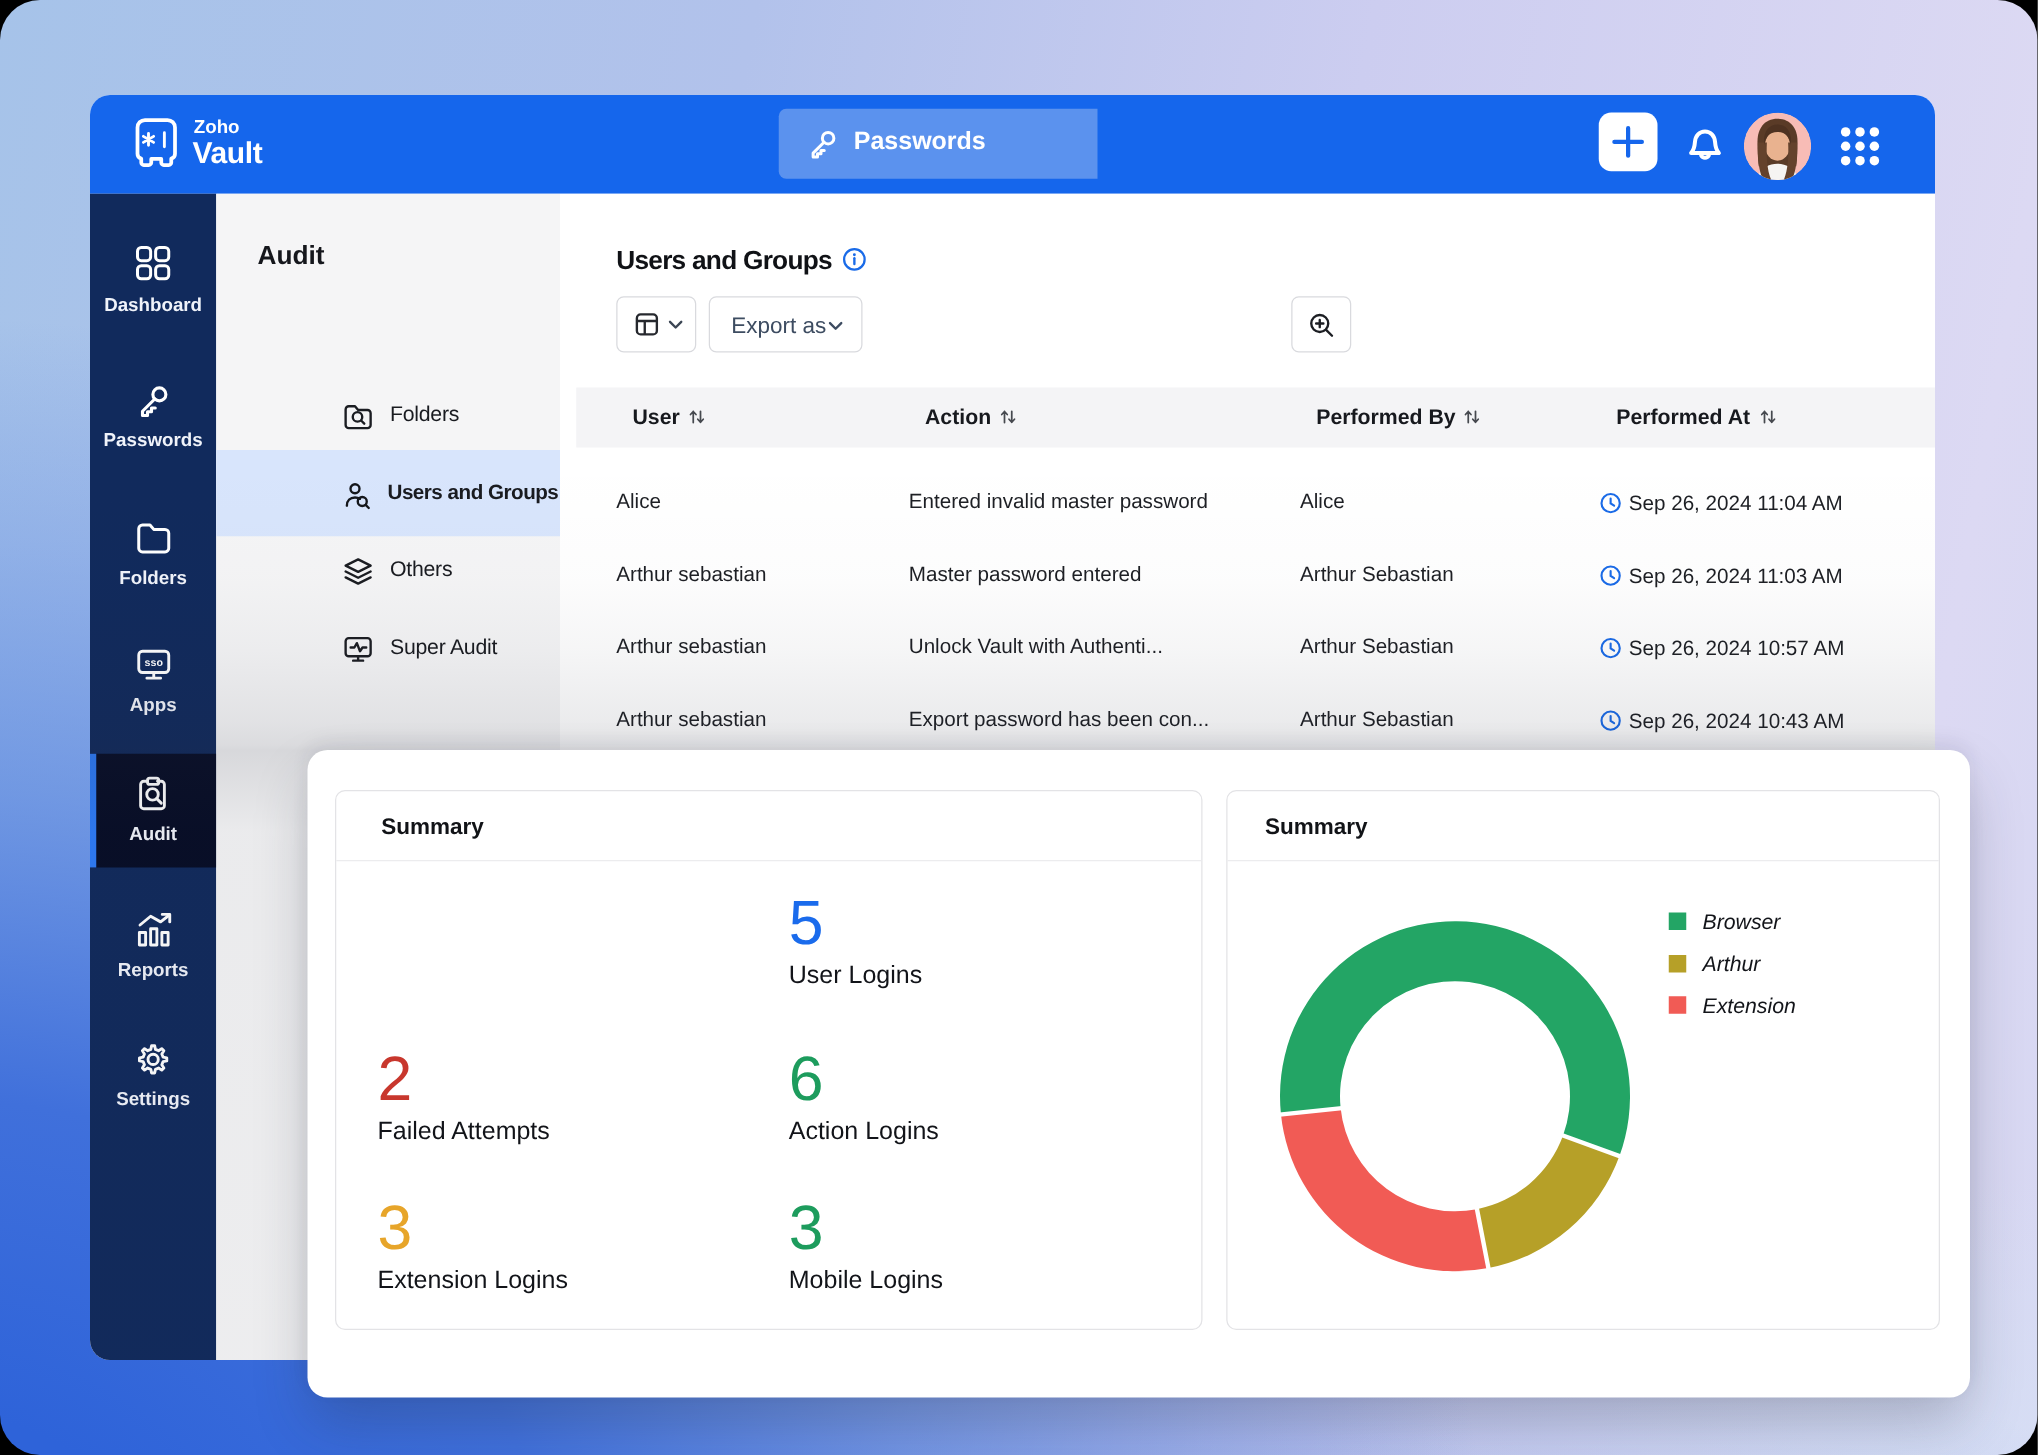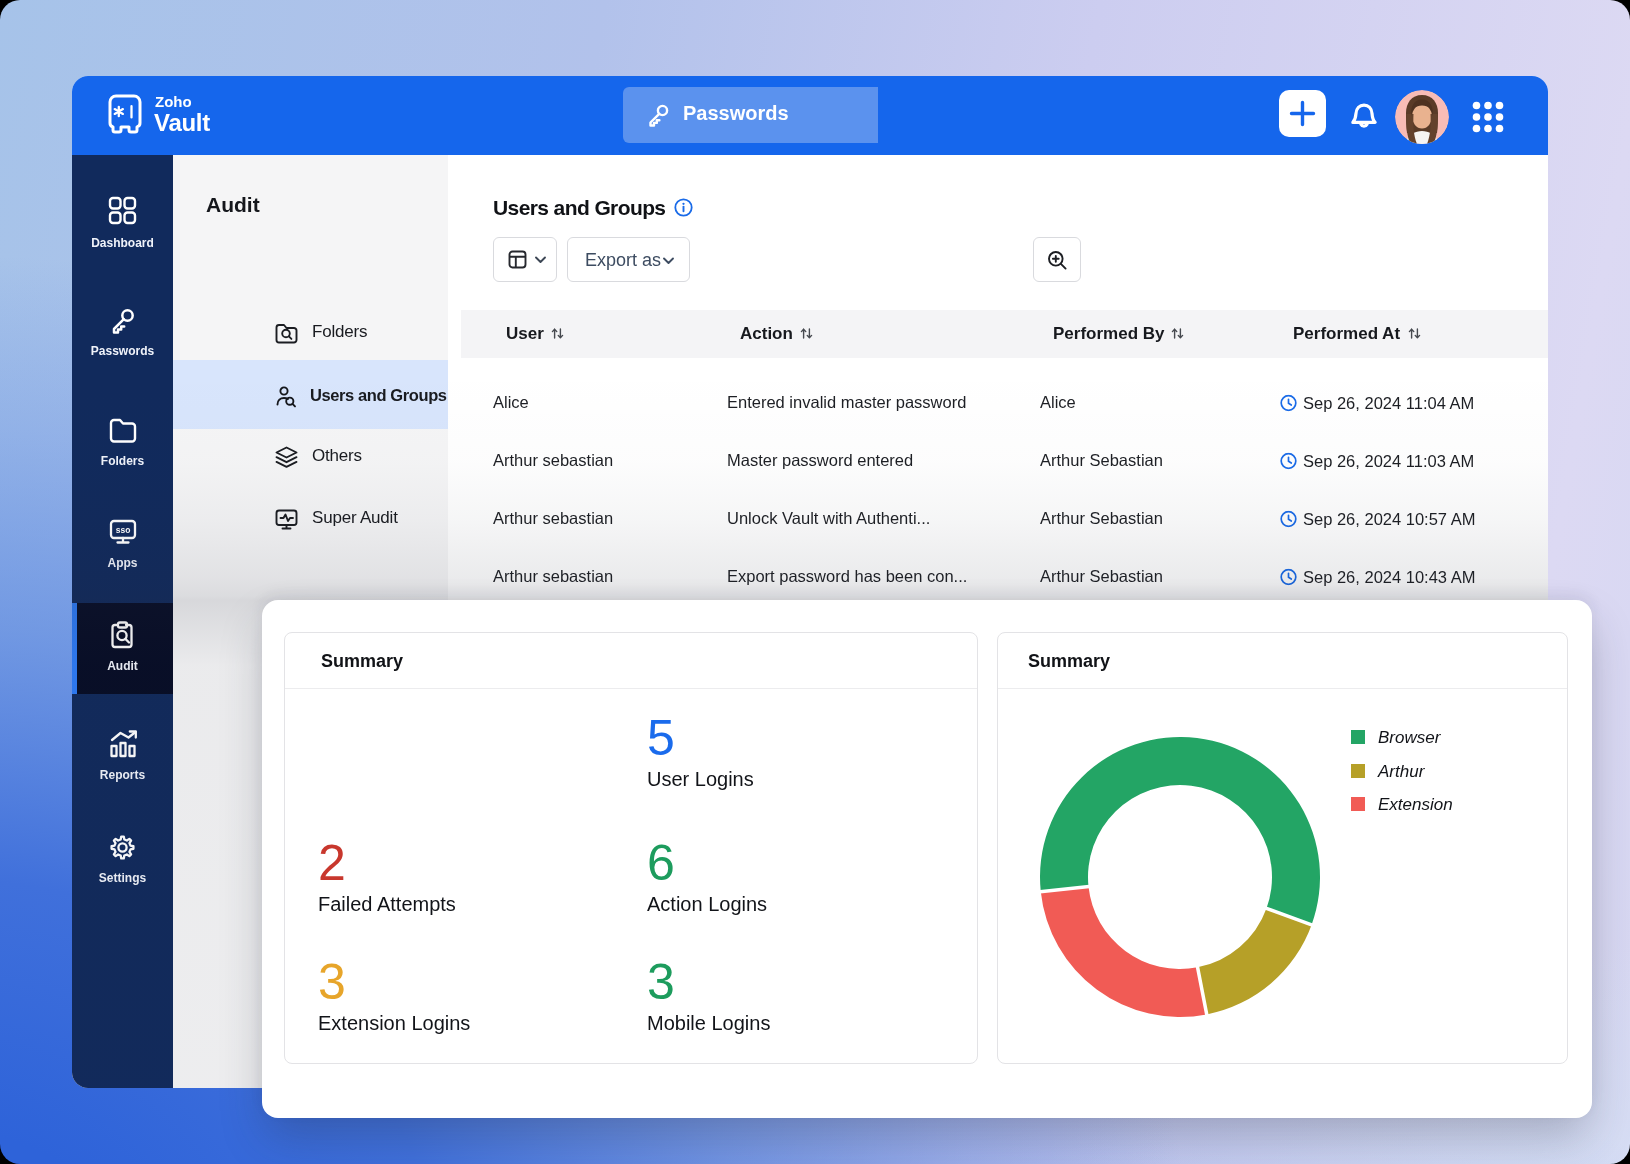--- a/index.html
+++ b/index.html
@@ -1,18 +1,18 @@
 <!DOCTYPE html>
 <html><head>
 <meta charset="utf-8">
 <style>
 * { margin:0; padding:0; box-sizing:border-box; }
 html,body { width:1630px; height:1164px; background:#000; overflow:hidden; }
 body { font-family:"Liberation Sans", sans-serif; }
-.wall { position:absolute; inset:0; border-radius:20px; overflow:hidden;
+.wall { position:absolute; inset:0; border-radius:32px; overflow:hidden;
   background:
     radial-gradient(1500px 1250px at -4% 112%, #2e63d9 14%, #4070db 34%, rgba(76,124,222,.6) 54%, rgba(88,132,226,.28) 70%, rgba(88,132,226,0) 84%),
     radial-gradient(1500px 420px at 42% 111%, rgba(118,148,230,.55), rgba(118,148,230,0) 72%),
     radial-gradient(800px 420px at 94% 103%, rgba(214,224,245,.9), rgba(214,224,245,0) 62%),
     linear-gradient(100deg, #a6c3e9 0%, #b2c2eb 33%, #cccdf0 60%, #dcd9f3 90%, #d6d7f2 100%);
 }
 .win { position:absolute; left:72px; top:76px; width:1476px; height:1012px;
   border-radius:16px; overflow:hidden; background:#fff; }
 
 .topbar { position:absolute; left:0; top:0; right:0; height:79px; background:#1566ec; }
@@ -26,21 +26,21 @@
   border-radius:0 6px 6px 0; color:#fff; }
 .searchbox span { position:absolute; left:32px; top:16px; font-size:20px; }
 .plusbtn { position:absolute; left:1207px; top:14px; width:47px; height:47px; background:#fff; border-radius:10px; }
 .bell { position:absolute; left:1271px; top:18px; }
 .avatar { position:absolute; left:1323px; top:14px; width:54px; height:54px; border-radius:50%; overflow:hidden; }
 .grid9 { position:absolute; left:1400px; top:25px; width:32px; height:32px; }
 
 .sidenav { position:absolute; left:0; top:79px; width:101px; bottom:0; background:#112a5c; }
 .navitem { position:absolute; left:0; width:101px; text-align:center; color:#e9edf6; }
 .navitem svg { display:block; margin:0 auto; }
-.navitem .lbl { display:block; margin-top:10px; font-size:12px; font-weight:700; color:#f0f3fa; }
+.navitem .lbl { display:block; margin-top:10px; font-size:15px; font-weight:700; color:#f0f3fa; }
 .navactive { position:absolute; left:0; top:448px; width:101px; height:91px; background:#070d26; }
 .navactive .bar { position:absolute; left:0; top:0; width:5px; height:91px; background:#2e7bf6; }
 
 .panel2 { position:absolute; left:101px; top:79px; width:275px; bottom:0; background:#f5f5f6; }
 .p2head { position:absolute; left:33px; top:38px; font-size:21px; font-weight:700; color:#15171c; }
 .p2item { position:absolute; left:0; width:275px; height:62px; }
 .p2item.sel { background:#d8e5fc; height:69px; overflow:hidden; }
 .p2item svg { position:absolute; left:100px; top:50%; margin-top:-12px; }
 .p2item .t { position:absolute; left:139px; top:50%; transform:translateY(-50%); font-size:17px; color:#191b20; white-space:nowrap; letter-spacing:-0.2px; }
 
@@ -48,21 +48,21 @@
 .title { position:absolute; left:45px; top:41px; font-size:21px; font-weight:700; color:#101216; letter-spacing:-0.6px; }
 .tbtn { position:absolute; top:82px; height:45px; background:#fff; border:1px solid #d9dade; border-radius:6px; }
 .thead { position:absolute; left:13px; top:155px; right:0; height:48px; background:#f4f4f6; }
 .hcell { position:absolute; top:14px; font-size:17px; font-weight:700; color:#17191e; }
 .row { position:absolute; left:0; right:0; height:58px; }
 .cell { position:absolute; top:50%; transform:translateY(-50%); font-size:16.5px; color:#1d1f24; }
 
 .dim { position:absolute; left:0; right:0; bottom:0; top:290px; pointer-events:none;
   background:linear-gradient(to bottom, rgba(40,44,60,0) 0%, rgba(40,44,60,.013) 95px, rgba(40,44,60,.042) 153px, rgba(40,44,60,.094) 211px, rgba(40,44,60,.125) 230px, rgba(40,44,60,.145) 234px, rgba(40,44,60,.05) 300px, rgba(40,44,60,.04) 100%); }
 
-.card { position:absolute; left:262px; top:600px; width:1330px; height:518px; background:#fff;
+.card { position:absolute; left:246px; top:600px; width:1330px; height:518px; background:#fff;
   border-radius:16px; box-shadow:0 -6px 14px rgba(40,45,65,.07), 0 22px 45px -4px rgba(40,45,65,.28); }
 .spanel { position:absolute; top:32px; background:#fff; border:1px solid #e3e3e6; border-radius:8px; }
 .spanel .shead { position:absolute; left:0; top:0; right:0; height:56px; border-bottom:1px solid #ececee; }
 .spanel .shead span { position:absolute; left:36px; top:18px; font-size:18px; font-weight:700; color:#111317; }
 .stat { position:absolute; }
 .stat .num { font-size:50px; font-weight:500; letter-spacing:-1.2px; line-height:40px; }
 .stat .sl { display:block; margin-top:9px; font-size:20px; color:#121419; }
 .leg { position:absolute; left:353px; width:200px; height:14px;font-style:italic; }
 .leg i { position:absolute; left:0; top:0; width:14px; height:14px; }
 .leg span { position:absolute; left:27px; top:-2px; font-size:17px; color:#121419; }

